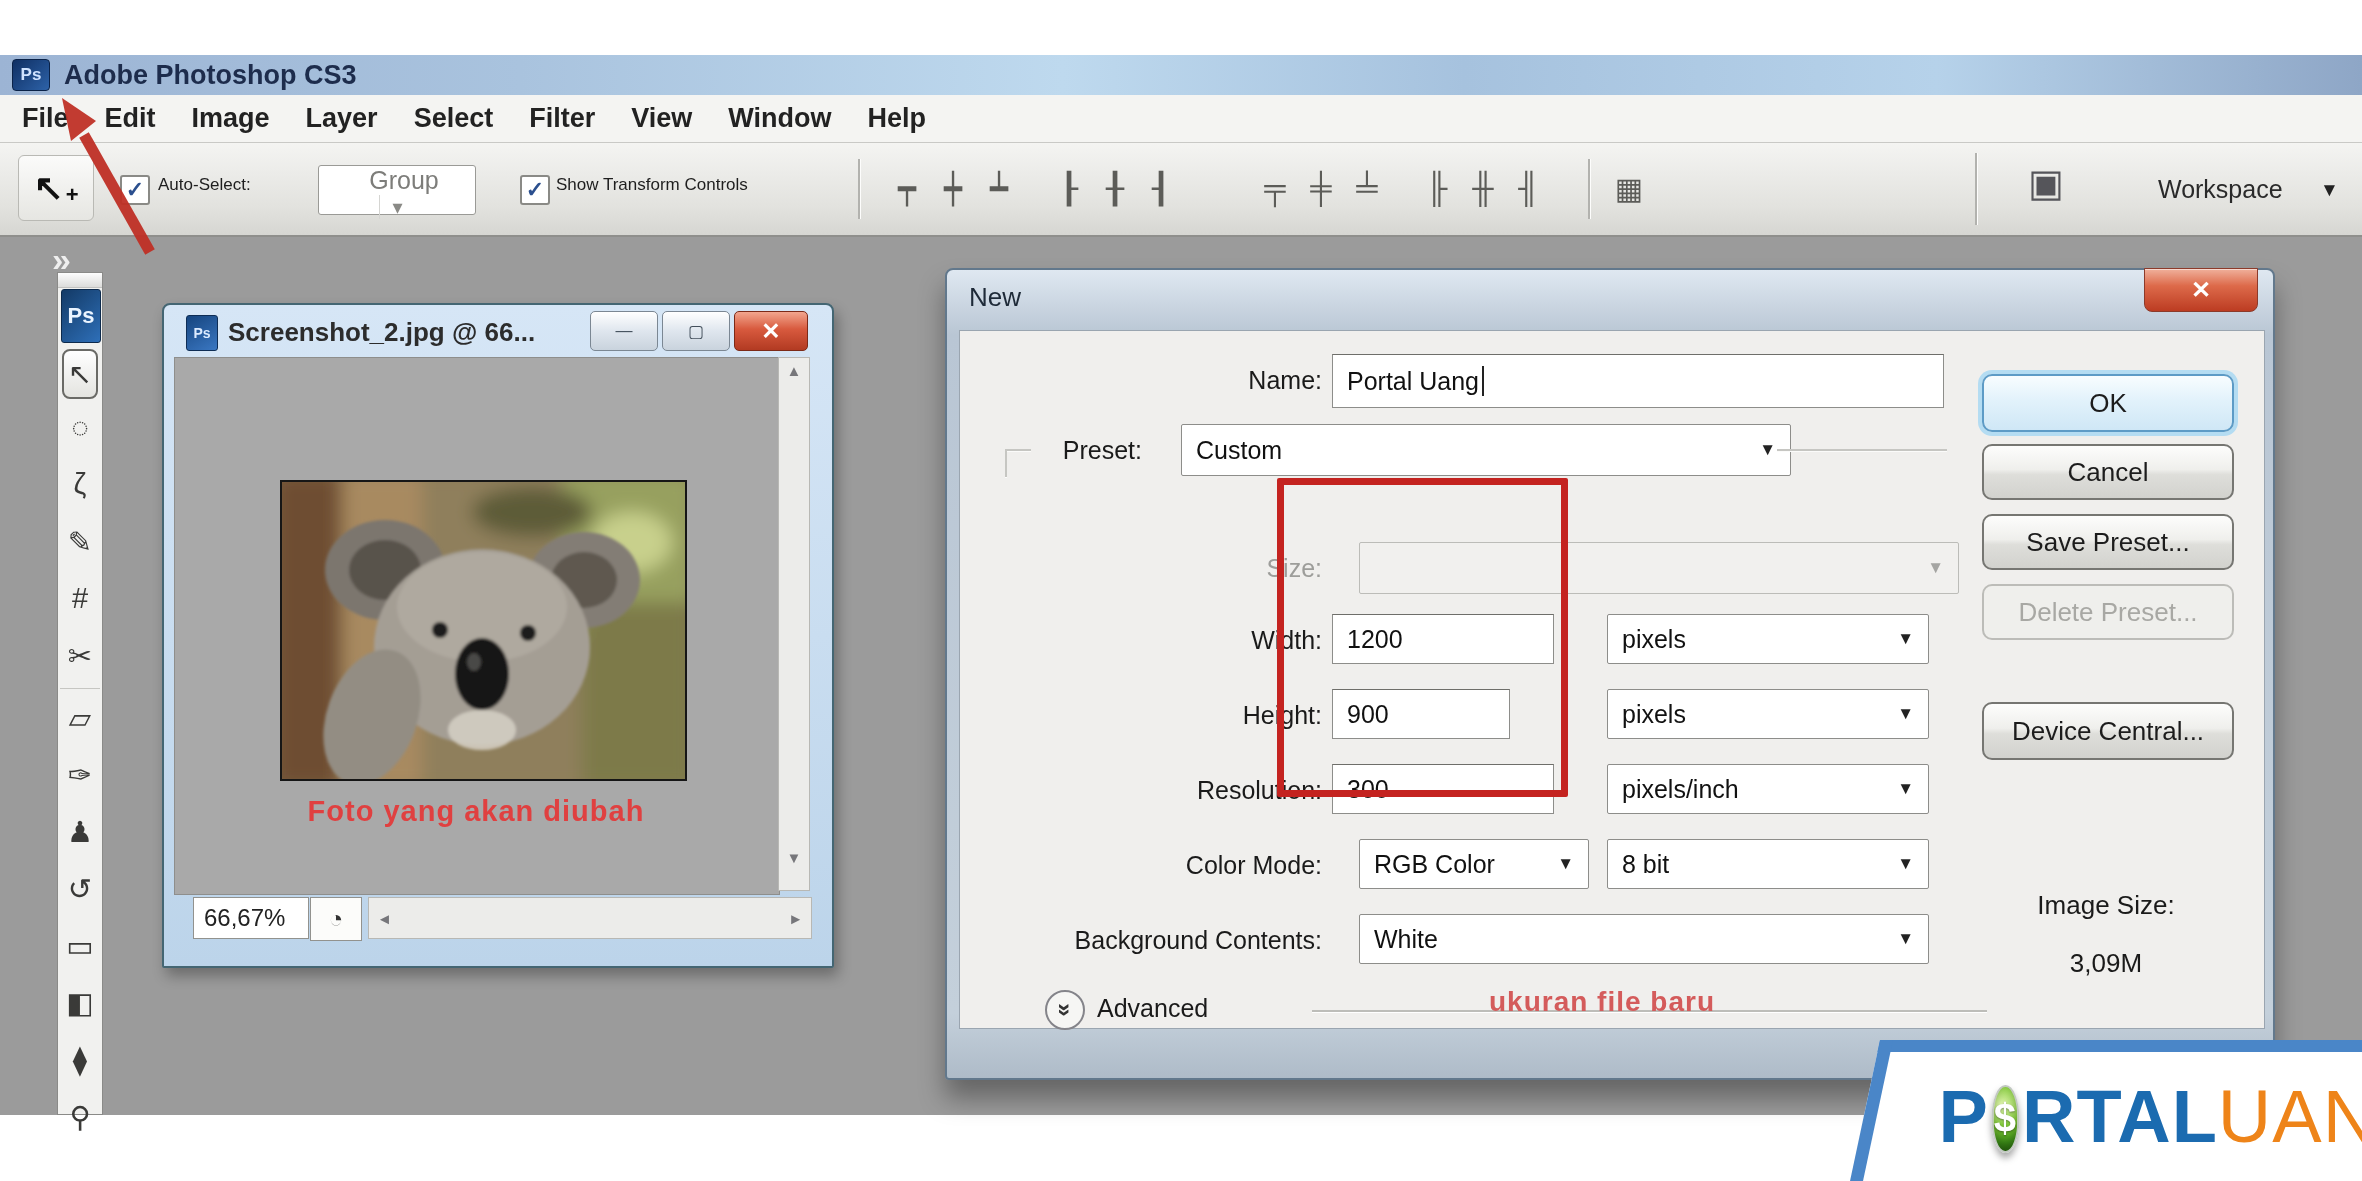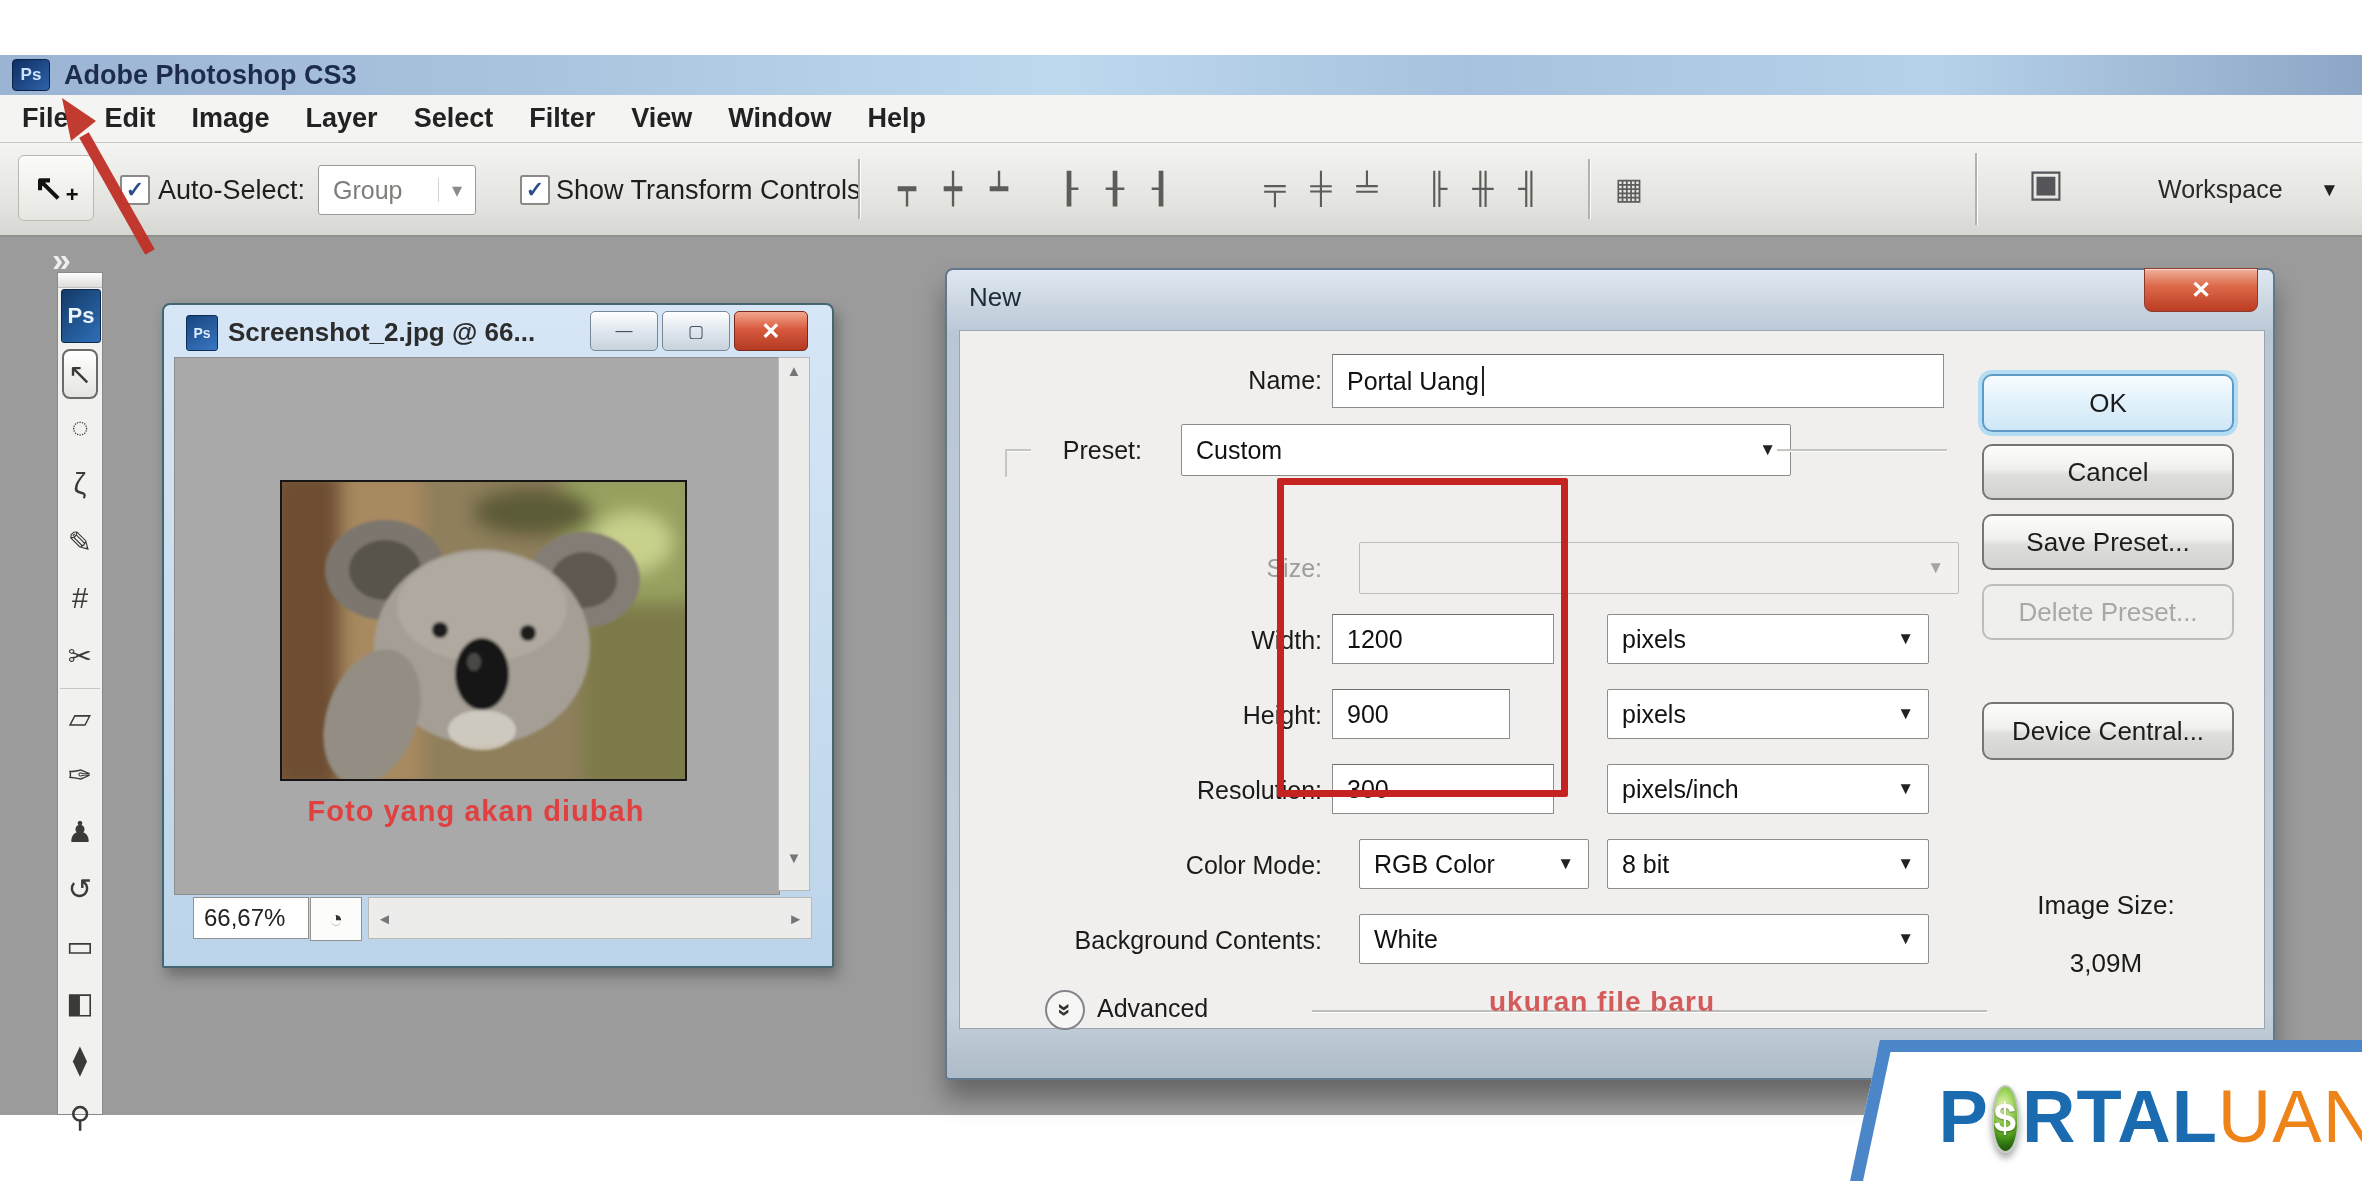--- a/index.html
+++ b/index.html
@@ -22,23 +22,23 @@
 
   
   #optionsbar{left:0;top:143px;width:2362px;height:92px;z-index:15;
     background:linear-gradient(#f4f4f2,#e2e2de 70%,#d6d6d2);border-bottom:2px solid #8f8f8c;}
   #tool-btn{left:18px;top:12px;width:74px;height:64px;border:1px solid #b9b9b4;border-radius:6px;
     background:linear-gradient(#fbfbfa,#e6e6e2);display:flex;align-items:center;justify-content:center;}
   #tool-btn .g1{font-size:36px;font-weight:bold;color:#111;}
   #tool-btn .g2{font-size:22px;font-weight:bold;color:#111;margin-left:2px;margin-top:14px;}
   .cb{width:26px;height:26px;background:#fff;border:2px solid #8a8a86;border-radius:3px;
       display:flex;align-items:center;justify-content:center;font-size:22px;font-weight:bold;color:#2b4f8e;}
-  .ob-label{font-size:27px;color:#1e1e1e;}
+  .ob-label{font-size:17px;color:#1e1e1e;}
   #group-combo{left:318px;top:22px;width:156px;height:48px;background:#fff;border:1px solid #9a9a96;
-      border-radius:3px;display:flex;align-items:center;}
+      border-radius:3px;display:flex;align-items:center;flex-direction:column;}
   #group-combo .val{font-size:25px;color:#7d7d7a;padding-left:14px;flex:1;}
   #group-combo .arr{width:36px;text-align:center;color:#8a8a86;font-size:20px;border-left:1px solid #d5d5d2;}
   .ob-sep{width:2px;background:#b2b2ae;border-right:1px solid #fdfdfc;}
   .ob-iconrow{display:flex;align-items:center;}
   .ob-icon{font-size:30px;color:#5c5c58;width:46px;text-align:center;}
   .ob-iconrow .ob-icon:nth-child(3){margin-right:24px;}
   #bridge-icon{font-size:38px;color:#55555a;}
   #workspace-label{font-size:25px;color:#2a2a2a;}
   #workspace-arrow{font-size:19px;color:#222;}
 

